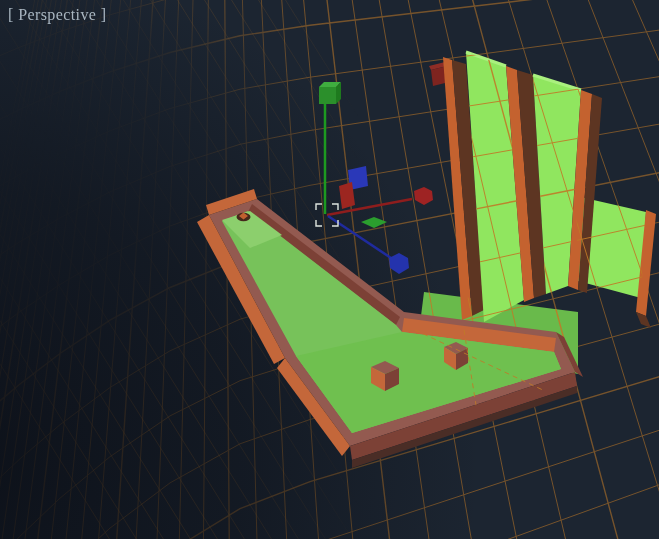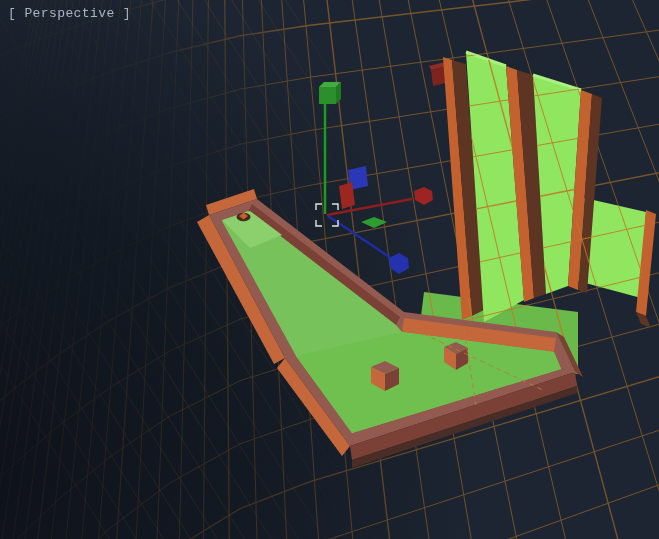--- a/index.html
+++ b/index.html
@@ -1,21 +1,21 @@
 <!DOCTYPE html>
 <html style="--bg: #1c2531; --grid: #c07a28; --label_color: #a9b6c1; --green_fairway: #77c25a; --green_floor: #6fc04f; --green_terrace: #69ba4b; --green_pad_light: #8ccf6d; --green_panel: #90e65f; --green_panel_top: #aaf07e; --wall_top: #935a50; --wall_bright: #c4673a; --wall_dark: #7c4136; --wall_shadow: #4a2d26; --post_bright: #c4622f; --post_dark: #5d3522; --hole: #45281b; --hole_marker: #c0602f; --axis_x: #9e2323; --axis_x_line: #8e1d1d; --axis_y: #2b8f2b; --axis_y_line: #1d9a20; --axis_y_top: #3fae3f; --axis_y_side: #1e7a1e; --axis_z: #2433ad; --axis_z_line: #1f2b9e; --plane_xy: #2a38b8; --plane_yz: #9c2620; --plane_xz: #2b9e2e; --gizmo_origin: #e9f0e9; --red_block: #7e241f; --red_block_top: #8f2d26;"><head>
 <meta charset="utf-8">
 <style>
   html,body{margin:0;padding:0;background:var(--bg,#1c2531);}
   .viewport{position:relative;width:659px;height:539px;overflow:hidden;background:var(--bg,#1c2531);}
   .viewport svg{display:block;position:absolute;left:0;top:0;}
   .viewport-label{
     position:absolute;left:8px;top:6px;
-    font-family:Liberation Mono, monospace;
-    font-size:13px;letter-spacing:.4px;
+    font-family:Liberation Serif, serif;
+    font-size:16px;letter-spacing:.4px;
     color:var(--label_color,#9fb0bc);
     user-select:none;cursor:pointer;z-index:5;
   }
 </style>
 </head>
 <body>
 
 <div class="viewport">
 <svg width="659" height="539" viewBox="0 0 659 539" xmlns="http://www.w3.org/2000/svg">
   <defs>

